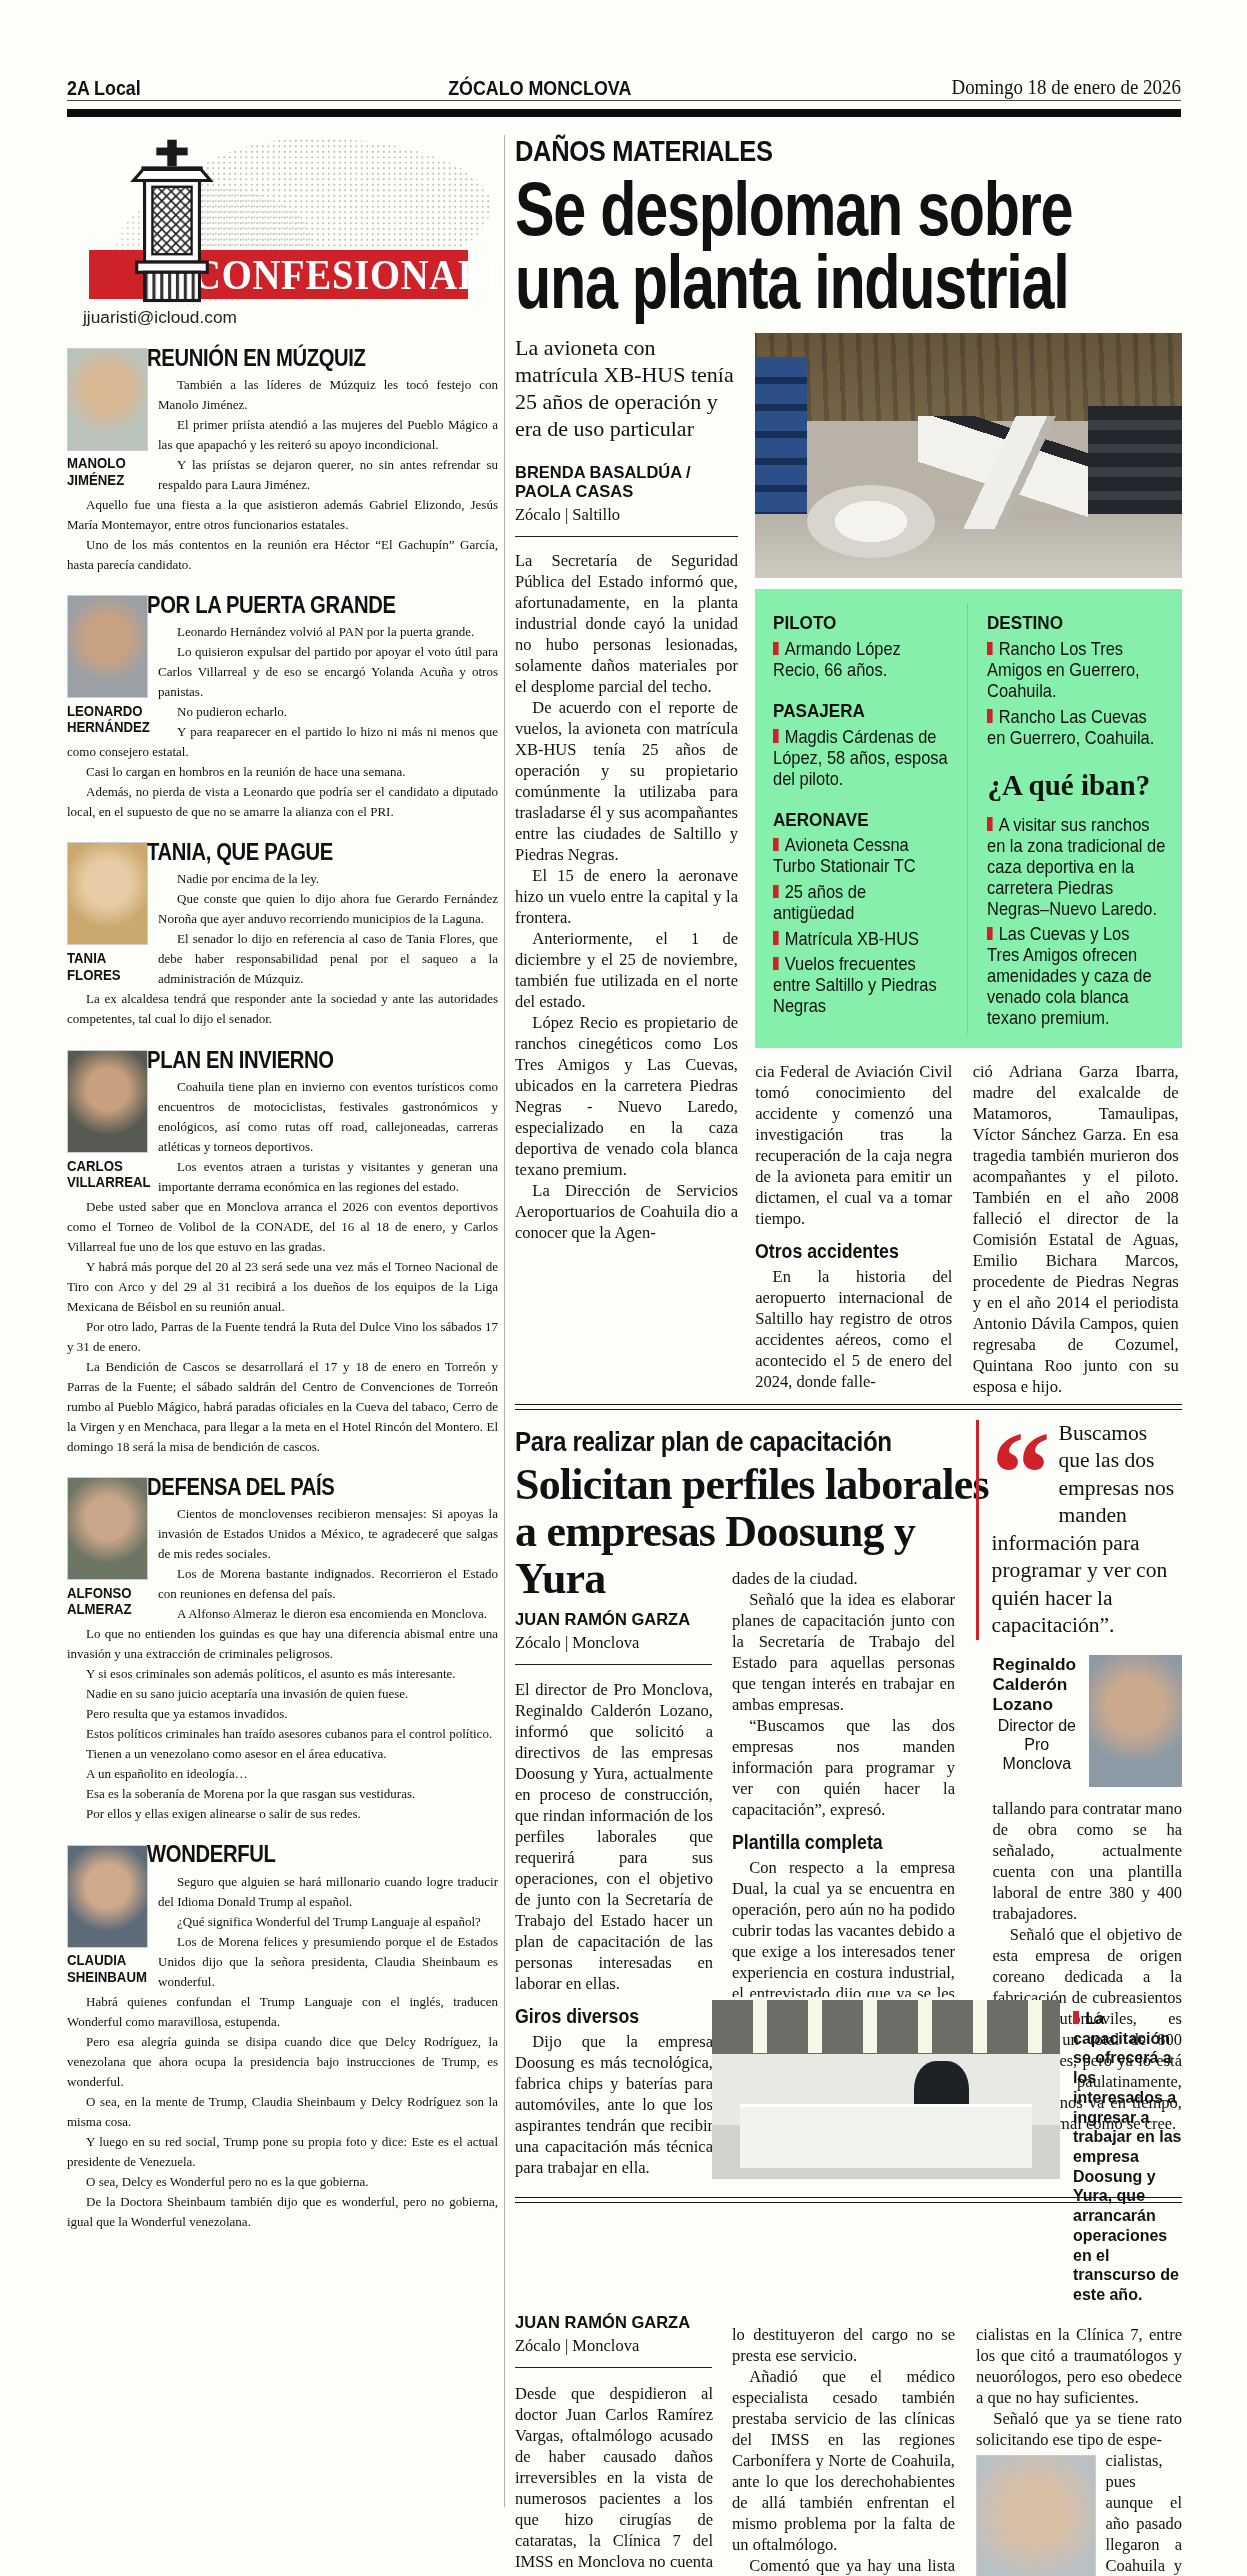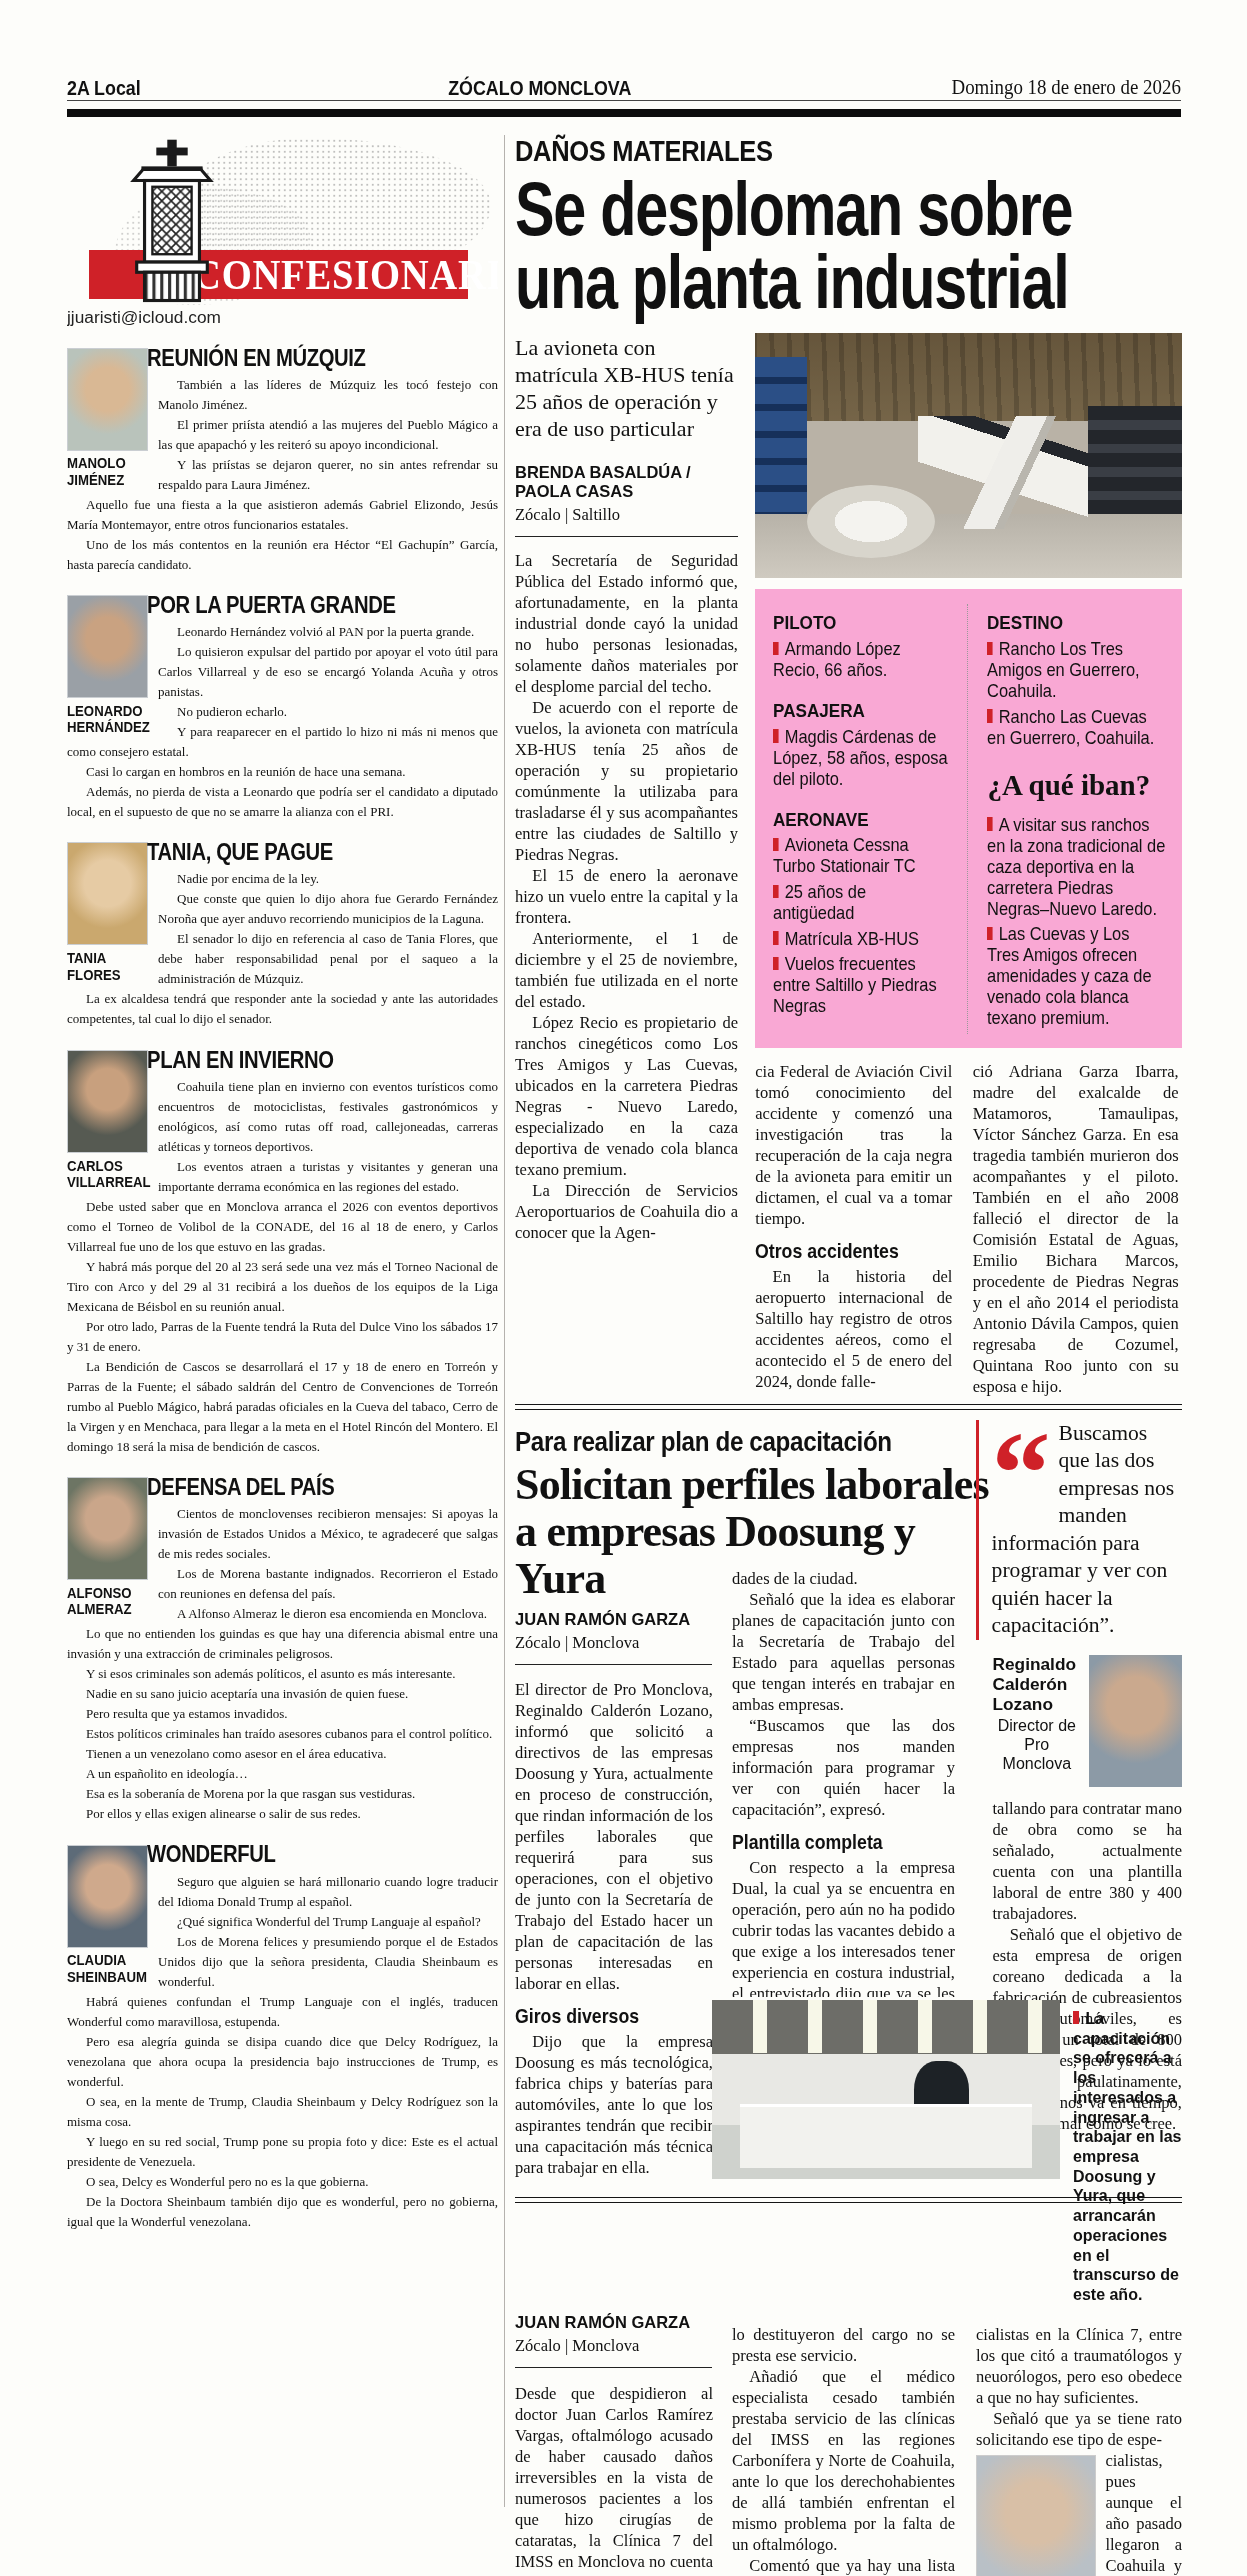--- a/index.html
+++ b/index.html
@@ -23,21 +23,21 @@
   .banner-zone{position:relative;height:211px;}
   .halftone{position:absolute;left:94px;top:6.3px;width:330px;height:149px;opacity:.55;
             background-image:radial-gradient(circle,#8f8f8f 0.9px,transparent 1.2px);background-size:5.5px 5.5px;
             border-radius:45% 55% 60% 40%/60% 45% 55% 40%;}
   .halftone.h2{left:47px;top:55px;width:197px;height:118px;opacity:.4;}
   .redbanner{position:absolute;left:22px;top:118px;width:379px;height:49px;background:#cf2128;
              display:flex;align-items:center;}
   .redbanner .t{color:#fff;font-family:"Liberation Serif",serif;font-weight:bold;font-size:42px;
                 letter-spacing:0.8px;margin-left:104px;transform:scaleX(.92);transform-origin:left center;}
   .church{position:absolute;left:38px;top:3.1px;}
-  .email{position:absolute;left:0px;top:175px;font-family:"Liberation Sans",sans-serif;font-size:17.3px;color:#222;}
+  .email{position:absolute;left:16px;top:175px;font-family:"Liberation Sans",sans-serif;font-size:17.3px;color:#222;}
 
   .csec{margin-bottom:15.7px;overflow:hidden;}
   .csec .photowrap{float:left;width:80px;margin:4.7px 11px 3.1px 0;}
   .headshot{width:79px;height:101px;border:0.8px solid #caced2;}
   .plabel{font-family:"Liberation Sans",sans-serif;font-weight:bold;font-size:15px;line-height:16.5px;
           white-space:pre-line;margin-top:4.7px;transform:scaleX(.88);transform-origin:left top;width:114%;}
   .chead{font-family:"Liberation Sans",sans-serif;font-weight:bold;font-size:23px;letter-spacing:-0.4px;
          transform:scaleX(.88);transform-origin:left top;margin:1.6px 0 3.1px;}
   .leftcol .para{font-size:13px;line-height:20px;text-align:justify;margin:0;text-indent:19px;}
   .caption{font-family:"Liberation Sans",sans-serif;font-weight:bold;font-size:16.5px;line-height:19.7px;margin-top:6.3px;}
@@ -70,21 +70,21 @@
       background:repeating-linear-gradient(#2b4f86 0 20.4px,#16305a 20.4px 27px);}
   .crash-crates{position:absolute;right:0;top:30%;width:22%;height:60%;
       background:repeating-linear-gradient(#23262b 0 14px,#3a3e45 14px 23.6px);}
   .crash-floor{position:absolute;left:0;bottom:0;width:100%;height:26%;background:linear-gradient(#b7b2a8,#cfcac0);}
   .crash-plane{position:absolute;left:38%;top:34%;width:40%;height:46%;background:
       linear-gradient(115deg,transparent 44%,#efeeea 44% 58%,#b9b6ae 58% 62%,transparent 62%),
       linear-gradient(18deg,transparent 40%,#f2f1ec 40% 70%,#23262b 70% 78%,transparent 78%);}
   .crash-debris{position:absolute;left:12%;bottom:8%;width:30%;height:30%;border-radius:50%;
       background:radial-gradient(ellipse at center,#f4f3ef 0 40%,#d8d5cc 40% 70%,transparent 72%);}
 
-  .infobox{background:#f9a8d4;margin-top:11px;padding:15.7px 17.3px 14px;display:flex;}
+  .infobox{background:#86efac;margin-top:11px;padding:15.7px 17.3px 14px;display:flex;}
   .ibcol{width:50%;}
   .ibcol.r{border-left:0.8px dotted #9a9a9a;padding-left:19px;}
   .ibcol.l{padding-right:17.3px;}
   .ib-title{font-family:"Liberation Sans",sans-serif;font-weight:bold;font-size:19px;margin:7.9px 0 4.7px;transform:scaleX(.9);transform-origin:left top;}
   .ib-title.big{font-family:"Liberation Serif",serif;font-size:29px;font-weight:bold;transform:none;margin:20.4px 0 12.6px;}
   .ib-item{font-family:"Liberation Sans",sans-serif;font-size:17.7px;line-height:21px;margin:0 0 4.7px;transform:scaleX(.93);transform-origin:left top;width:108%;}
   .ib-item:before{content:"";display:inline-block;width:6.3px;height:13.4px;background:#cf2128;margin-right:6.3px;}
 
   .a1cols{display:flex;gap:20.4px;margin-top:12.6px;}
   .a1cols .c{width:197px;flex:none;}

